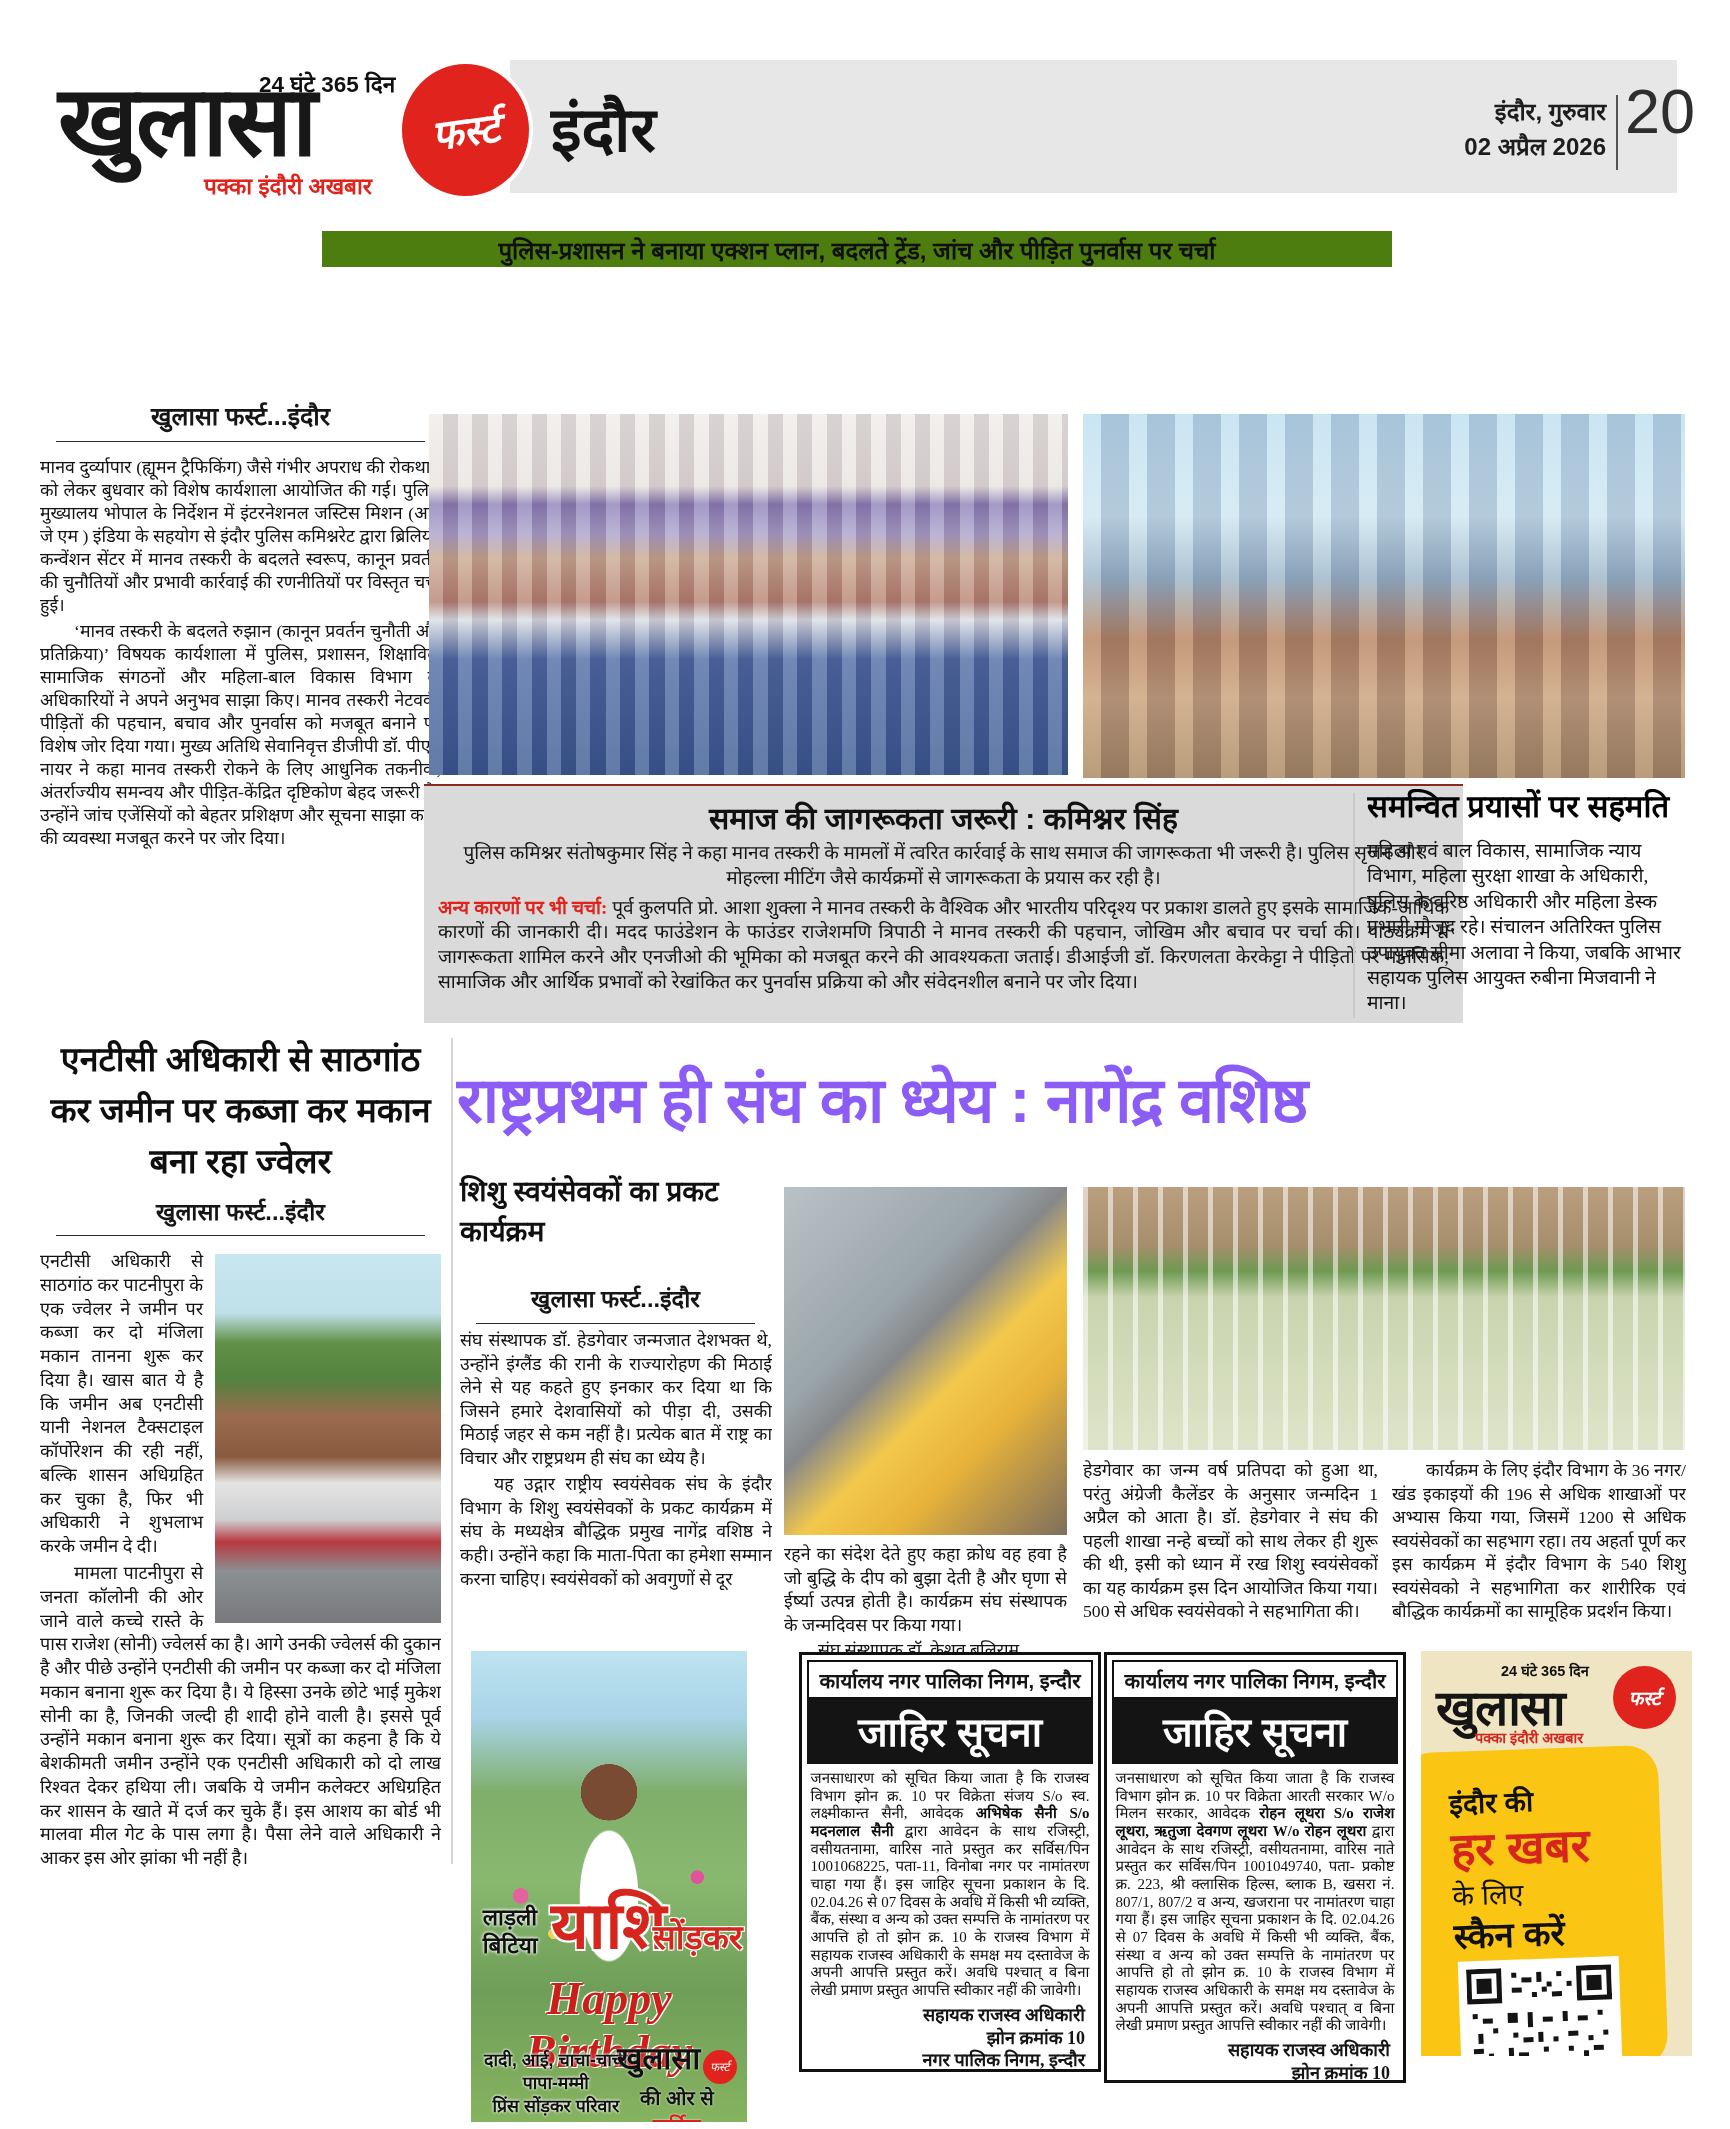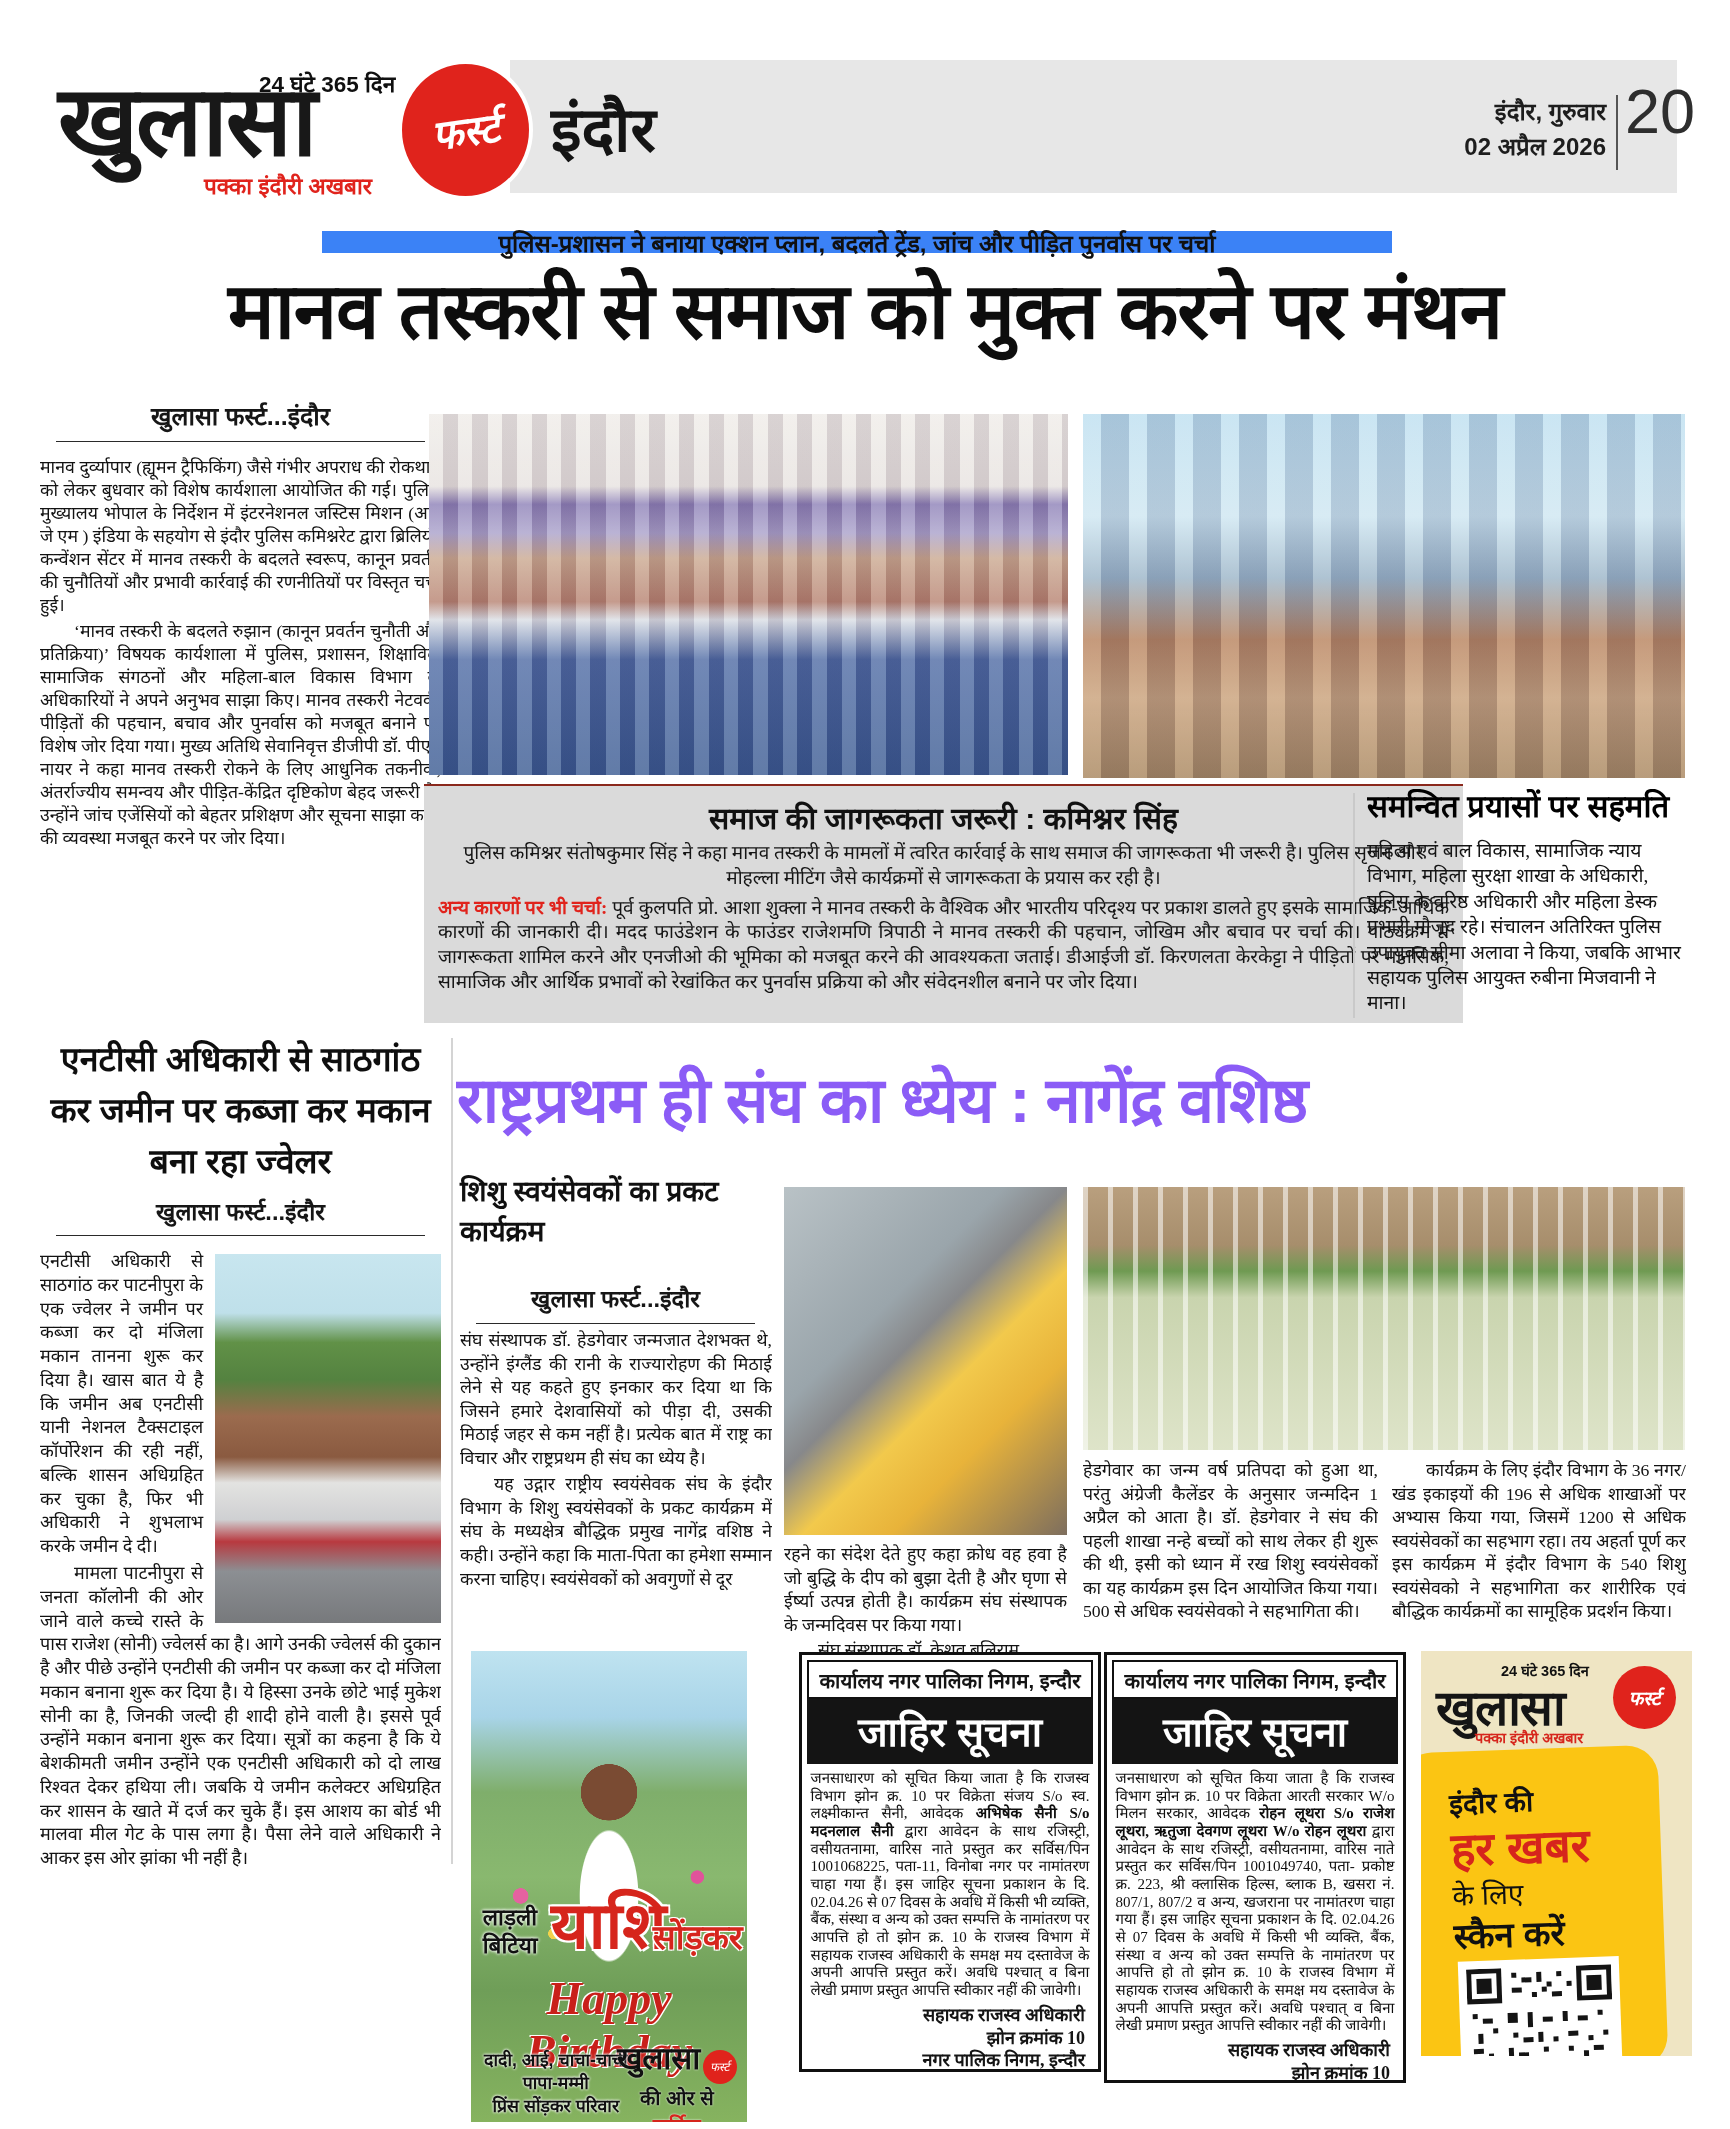--- a/index.html
+++ b/index.html
@@ -18,21 +18,21 @@
   .mast-badge{left:398px;top:60px;width:127px;height:132px;background:#e0231c;border:4.3px solid #fff;
               border-radius:50%;display:flex;align-items:center;justify-content:center;}
   .mast-badge span{color:#fff;font-size:41px;font-weight:bold;font-style:italic;transform:rotate(-8deg);}
   .mast-sub{left:204px;top:170px;font-size:22.5px;color:#e0231c;}
   .mast-edition{left:551px;top:85px;font-size:62px;color:#141414;}
   .mast-date{left:1448px;top:95px;width:158px;text-align:right;font-size:24px;line-height:1.45;color:#1d1d1d;}
   .mast-vline{left:1616px;top:95px;width:2.1px;height:75px;background:#555;}
   .mast-page{left:1625px;top:75px;font-size:63px;color:#2e2e2e;font-family:"Liberation Sans",sans-serif;}
 
   
-  .kicker{left:322px;top:231px;width:1070px;height:22px;background:#3b82f6;display:flex;
+  .kicker{left:322px;top:231px;width:1070px;height:36px;background:#4d7c0f;display:flex;
           align-items:center;justify-content:center;font-size:24px;color:#101010;}
   .headline1{left:21.5px;top:271px;width:1687px;text-align:center;font-size:78px;line-height:1.05;
              color:#0d0d0d;letter-spacing:-1.1px;}
   .s1-col{left:40px;top:398px;width:401px;height:622px;}
   .byline{font-size:25px;text-align:center;color:#161616;}
   .byrule{border:none;border-top:1.6px solid #2a2a2a;margin:8.6px 16px 14px 16px;}
   .bodytxt{font-size:17.7px;line-height:1.3;color:#121212;}
   .indent{text-indent:34px;}
   .photo{background-color:#ccc;}
   .photo1{left:429px;top:414px;width:639px;height:361px;
@@ -151,21 +151,20 @@
   <div class="abs mast-sub sans b">पक्का इंदौरी अखबार</div>
   <div class="abs mast-edition sans b">इंदौर</div>
   <div class="abs mast-date sans b">
     <div>इंदौर, गुरुवार</div>
     <div>02 अप्रैल 2026</div>
   </div>
   <div class="abs mast-vline"></div>
   <div class="abs mast-page">20</div>
 
   <div class="abs kicker sans b">पुलिस-प्रशासन ने बनाया एक्शन प्लान, बदलते ट्रेंड, जांच और पीड़ित पुनर्वास पर चर्चा</div>
-  <div class="abs headline1 sans b">मानव तस्करी से समाज को मुक्त करने पर मंथन</div>
 
   <div class="abs s1-col clip">
     <div class="byline sans b">खुलासा फर्स्ट...इंदौर</div>
     <hr class="byrule">
     <p class="bodytxt jst" style="margin:0;">मानव दुर्व्यापार (ह्यूमन ट्रैफिकिंग) जैसे गंभीर अपराध की रोकथाम को लेकर बुधवार को विशेष कार्यशाला आयोजित की गई। पुलिस मुख्यालय भोपाल के निर्देशन में इंटरनेशनल जस्टिस मिशन (आई जे एम ) इंडिया के सहयोग से इंदौर पुलिस कमिश्नरेट द्वारा ब्रिलियंट कन्वेंशन सेंटर में मानव तस्करी के बदलते स्वरूप, कानून प्रवर्तन की चुनौतियों और प्रभावी कार्रवाई की रणनीतियों पर विस्तृत चर्चा हुई।</p>
     <p class="bodytxt jst indent" style="margin:3.2px 0 0 0;">‘मानव तस्करी के बदलते रुझान (कानून प्रवर्तन चुनौती और प्रतिक्रिया)’ विषयक कार्यशाला में पुलिस, प्रशासन, शिक्षाविद्, सामाजिक संगठनों और महिला-बाल विकास विभाग के अधिकारियों ने अपने अनुभव साझा किए। मानव तस्करी नेटवर्क, पीड़ितों की पहचान, बचाव और पुनर्वास को मजबूत बनाने पर विशेष जोर दिया गया। मुख्य अतिथि सेवानिवृत्त डीजीपी डॉ. पीएम नायर ने कहा मानव तस्करी रोकने के लिए आधुनिक तकनीक, अंतर्राज्यीय समन्वय और पीड़ित-केंद्रित दृष्टिकोण बेहद जरूरी है। उन्होंने जांच एजेंसियों को बेहतर प्रशिक्षण और सूचना साझा करने की व्यवस्था मजबूत करने पर जोर दिया।</p>
   </div>
 
   <div class="abs photo photo1"></div>
   <div class="abs photo photo2"></div>

